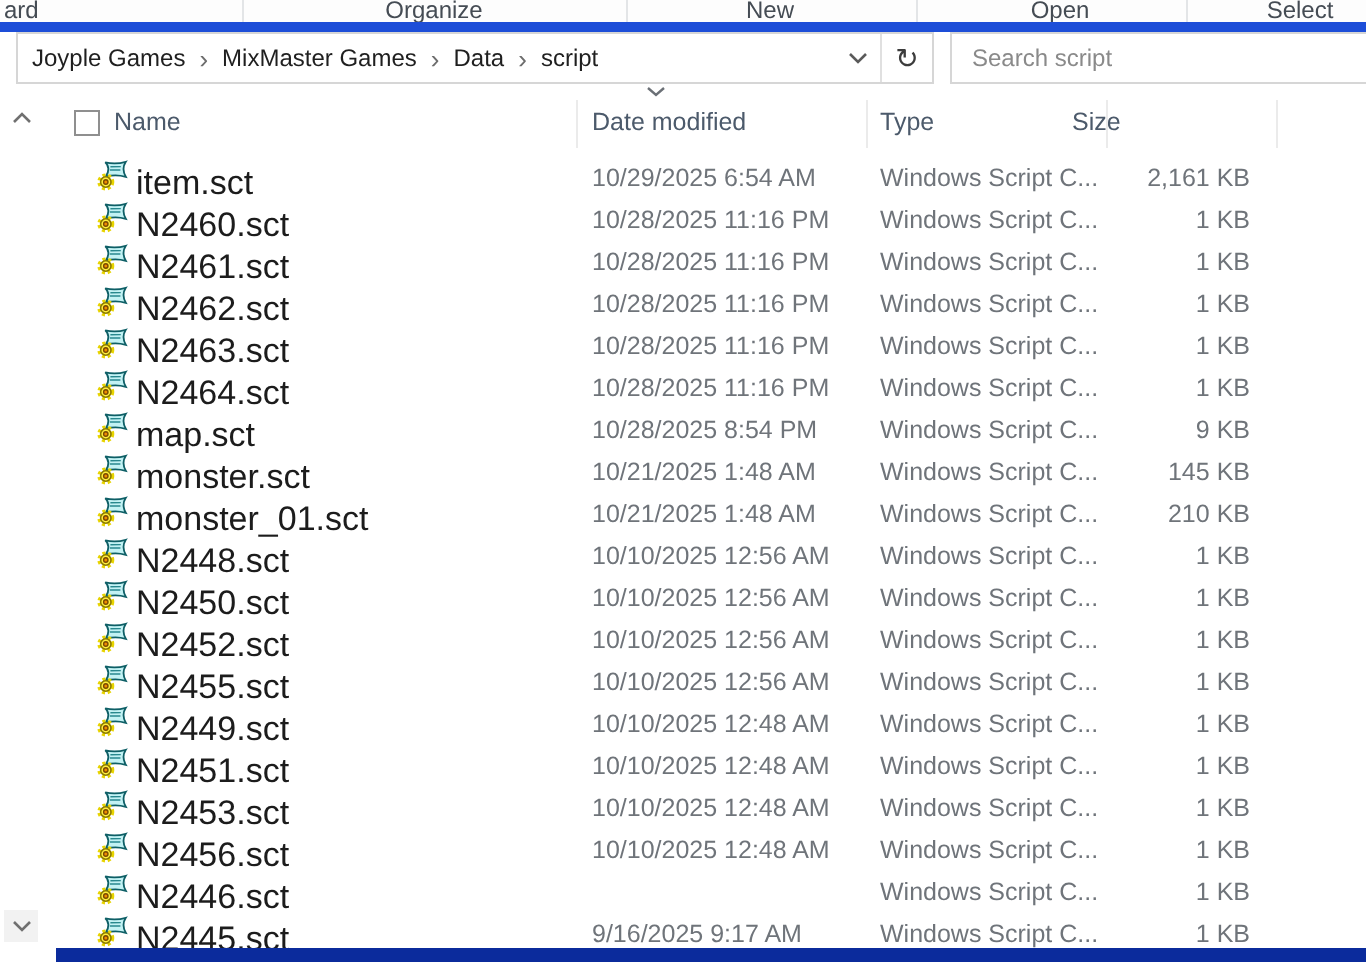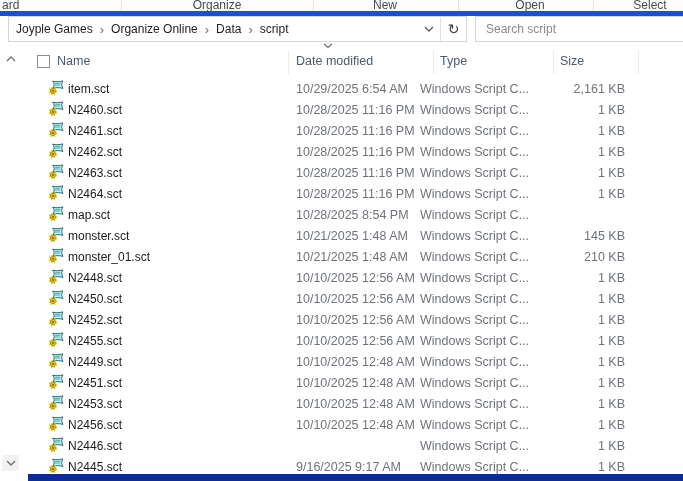--- a/index.html
+++ b/index.html
@@ -37,23 +37,23 @@
   
   #colheader{position:absolute;left:28px;top:48px;right:0;height:30px;text-align:center;}
   #hdr-check{position:absolute;left:9px;top:7px;width:13px;height:13px;border:1px solid #8f8f8f;background:#fff;box-sizing:border-box;}
   .hcell{position:absolute;top:6px;font-size:12.5px;color:#4c5a6b;white-space:nowrap;cursor:default;}
   .hsep{position:absolute;top:2px;height:24px;width:1px;background:#ebebeb;}
   #sort-chevron{position:absolute;left:323px;top:43px;}
   
   #rows{position:absolute;left:28px;top:78px;right:0;}
   .row{position:relative;height:21px;}
   .row .ficon{position:absolute;left:20px;top:2px;width:16px;height:16px;}
-  .row .fname{position:absolute;left:40px;top:4px;font-size:12px;color:#1c1c1c;white-space:nowrap;}
+  .row .fname{position:absolute;left:40px;top:4px;font-size:17px;color:#1c1c1c;white-space:nowrap;}
   .row .fdate{position:absolute;left:268px;top:4px;font-size:12.5px;color:#6f747a;white-space:nowrap;}
-  .row .ftype{position:absolute;left:392px;top:4px;font-size:12.5px;color:#6f747a;white-space:nowrap;}
+  .row .ftype{position:absolute;left:412px;top:4px;font-size:12.5px;color:#6f747a;white-space:nowrap;}
   .row .fsize{position:absolute;left:462px;top:4px;width:135px;text-align:right;font-size:12.5px;color:#6f747a;white-space:nowrap;}
   
   #bottom-strip{position:absolute;left:28px;right:0;bottom:0;height:7px;background:#0b2b9c;}
 </style>
 </head>
 <body>
 
 <div id="ribbon">
   <span class="rlabel" style="left:2px">ard</span>
   <span class="rlabel c" style="left:217px">Organize</span>
@@ -63,21 +63,21 @@
   <i class="rsep" style="left:121px"></i>
   <i class="rsep" style="left:313px"></i>
   <i class="rsep" style="left:458px"></i>
   <i class="rsep" style="left:593px"></i>
 </div>
 
 <div id="addressbar">
   <div id="crumbs">
       <span class="crumb">Joyple Games</span>
       <span class="csep">›</span>
-      <span class="crumb">Organize Online</span>
+      <span class="crumb">MixMaster Games</span>
       <span class="csep">›</span>
       <span class="crumb">Data</span>
       <span class="csep">›</span>
       <span class="crumb">script</span>
     </div>
   <span class="spacer"></span>
   <span class="icon-btn">
     <svg width="10" height="6" viewBox="0 0 10 6">
       <polyline points="1,1 5,5 9,1" fill="none" stroke="#5a5a5a" stroke-width="1.3"></polyline>
     </svg>
@@ -104,21 +104,21 @@
 
 <svg id="sort-chevron" width="10" height="6" viewBox="0 0 10 6">
   <polyline points="1,1 5,4.5 9,1" fill="none" stroke="#6b7076" stroke-width="1.2"></polyline>
 </svg>
 
 <div id="colheader">
   <span id="hdr-check"></span>
   <span class="hcell" style="left:29px">Name</span>
   <span class="hcell" style="left:268px">Date modified</span>
   <span class="hcell" style="left:412px">Type</span>
-  <span class="hcell" style="left:532px">Size</span>
+  <span class="hcell" style="left:508px">Size</span>
   <i class="hsep" style="left:260px"></i>
   <i class="hsep" style="left:405px"></i>
   <i class="hsep" style="left:525px"></i>
   <i class="hsep" style="left:610px"></i>
 </div>
 
 <div id="rows">
   <div class="row">
     <span class="ficon">
       <svg width="16" height="16" viewBox="0 0 16 16">
@@ -221,20 +221,21 @@
         <path d="M4.6 1.2 C6.6 2.8 6.7 5.6 4.9 8.3 C8.3 7.4 11.4 7.4 14.9 8.4 C13.4 5.8 13.4 3.2 14.9 0.9 C11.3 1.9 8 1.9 4.6 1.2 Z" fill="#c2f2f4" stroke="#0e5f66" stroke-width="0.9"></path>
         <path d="M7.2 3.4 L12.4 3.3 M6.9 5 L12.2 5" stroke="#28888e" stroke-width="0.7"></path>
         <circle cx="4.9" cy="11" r="3.4" fill="none" stroke="#e8d400" stroke-width="1.7" stroke-dasharray="1.5 1.35"></circle>
         <circle cx="4.9" cy="11" r="2.6" fill="#ffef3e" stroke="#8a7a00" stroke-width="0.8"></circle>
         <circle cx="4.9" cy="11" r="1.1" fill="#ef8b00" stroke="#7a4a00" stroke-width="0.7"></circle>
       </svg>
     </span>
     <span class="fname">map.sct</span>
     <span class="fdate">10/28/2025 8:54 PM</span>
     <span class="ftype">Windows Script C...</span>
+    <span class="fsize">9 KB</span>
   </div>
 
   <div class="row">
     <span class="ficon">
       <svg width="16" height="16" viewBox="0 0 16 16">
         <path d="M4.6 1.2 C6.6 2.8 6.7 5.6 4.9 8.3 C8.3 7.4 11.4 7.4 14.9 8.4 C13.4 5.8 13.4 3.2 14.9 0.9 C11.3 1.9 8 1.9 4.6 1.2 Z" fill="#c2f2f4" stroke="#0e5f66" stroke-width="0.9"></path>
         <path d="M7.2 3.4 L12.4 3.3 M6.9 5 L12.2 5" stroke="#28888e" stroke-width="0.7"></path>
         <circle cx="4.9" cy="11" r="3.4" fill="none" stroke="#e8d400" stroke-width="1.7" stroke-dasharray="1.5 1.35"></circle>
         <circle cx="4.9" cy="11" r="2.6" fill="#ffef3e" stroke="#8a7a00" stroke-width="0.8"></circle>
         <circle cx="4.9" cy="11" r="1.1" fill="#ef8b00" stroke="#7a4a00" stroke-width="0.7"></circle>

